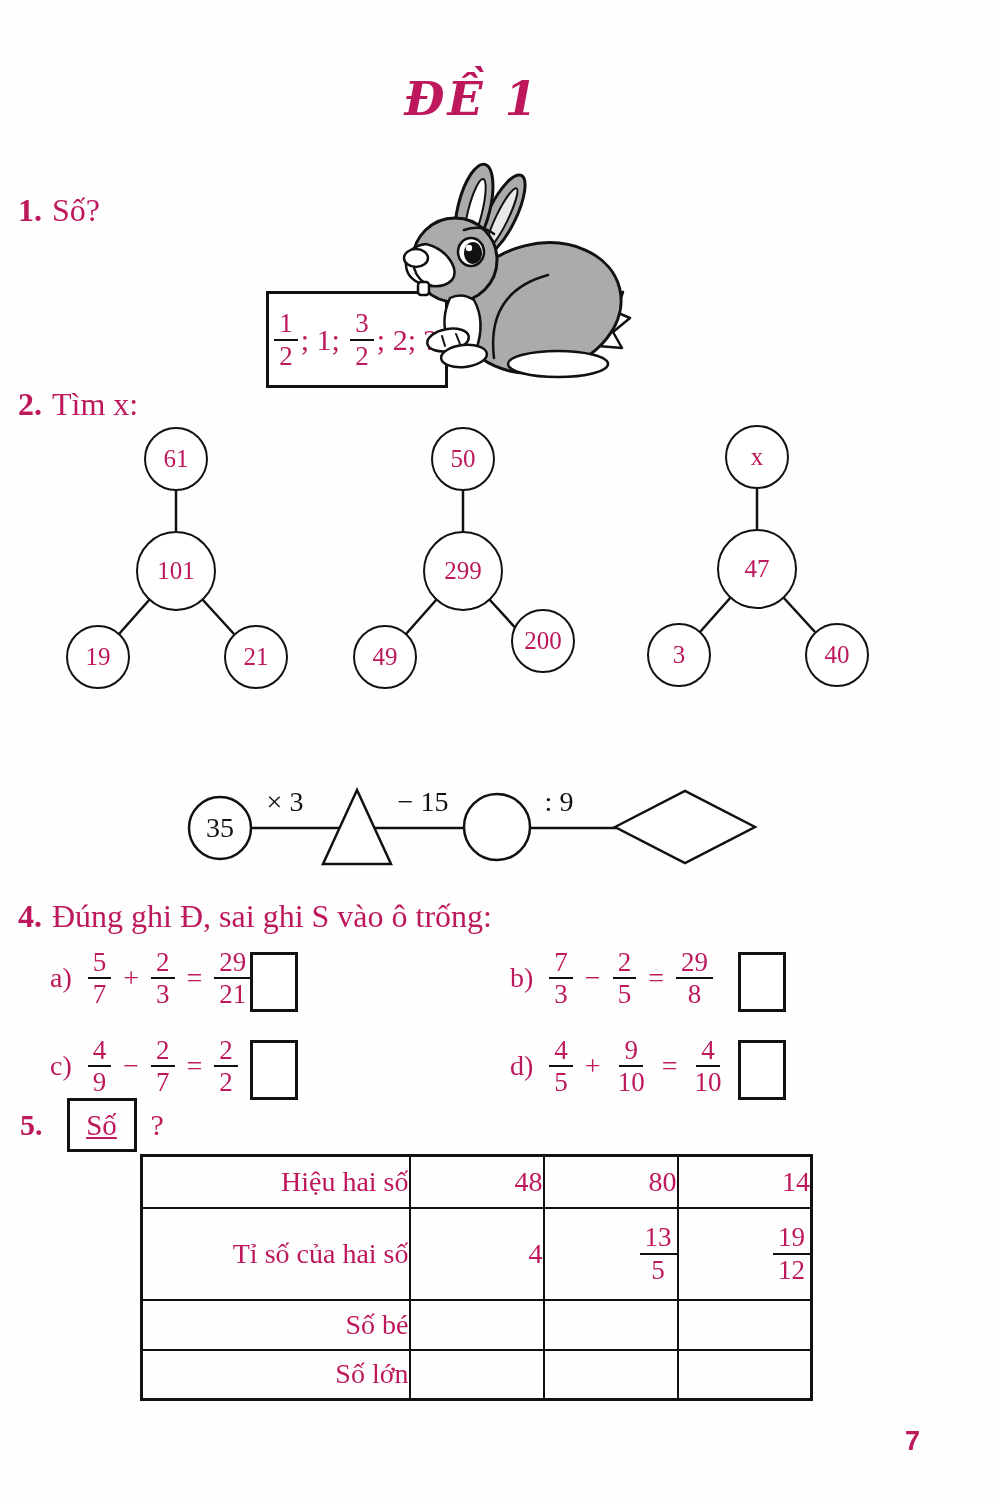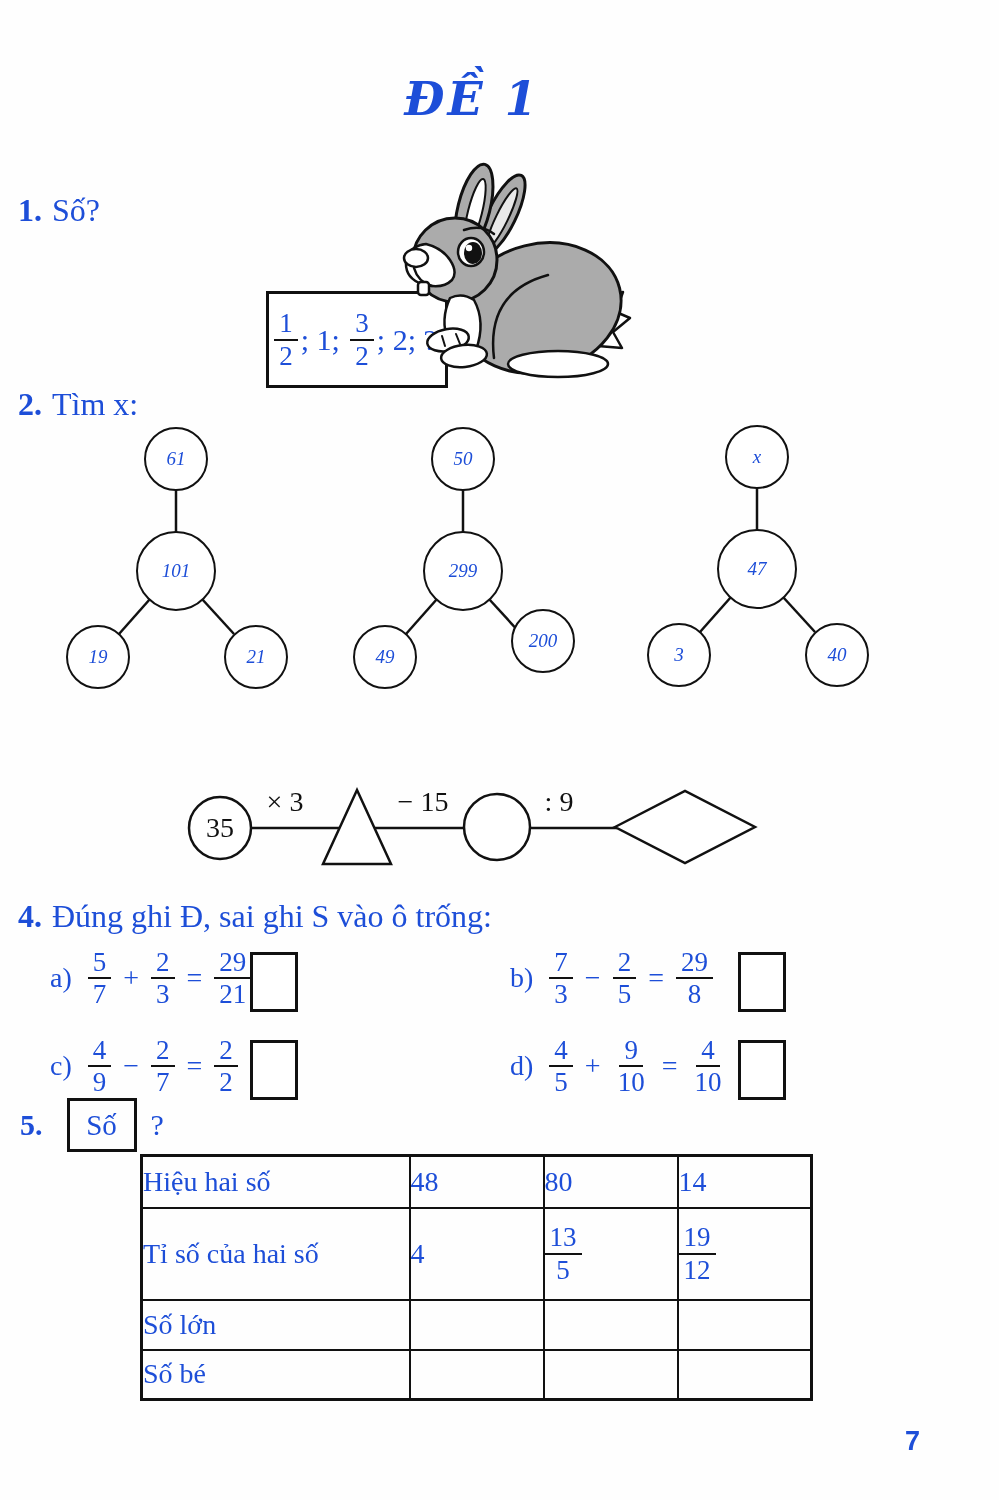--- a/index.html
+++ b/index.html
@@ -1,18 +1,18 @@
 <!DOCTYPE html>
 <html><head>
 <meta charset="utf-8">
 <style>
   html,body{margin:0;padding:0;background:#ffffff;}
   .page{
     position:relative;width:999px;height:1500px;background:#fefefe;
-    font-family:"Liberation Serif",serif;color:#1d4ed8;overflow:hidden;
+    font-family:"Liberation Serif",serif;color:#be185d;overflow:hidden;
   }
   .title{
     position:absolute;left:0;top:72px;width:944px;text-align:center;
     font-family:"DejaVu Serif",serif;font-style:italic;font-weight:bold;
     font-size:46px;letter-spacing:3px;margin:0;
   }
   .prob-head{position:absolute;font-size:32px;white-space:nowrap;}
   .pnum{font-weight:bold;margin-right:10px;}
   
   .seq-box{
@@ -25,39 +25,39 @@
     font-size:27px;line-height:1.12;vertical-align:middle;}
   .frac .fn{border-bottom:2.5px solid #111;padding:0 5px;}
   .frac .fd{padding:0 5px;}
   .rabbit{position:absolute;left:398px;top:160px;z-index:2;}
   
   .tree{position:absolute;width:240px;height:270px;}
   .tree svg{position:absolute;left:0;top:0;}
   .node{
     position:absolute;transform:translate(-50%,-50%);background:#fff;
     border:2.5px solid #111;border-radius:50%;display:flex;align-items:center;
-    justify-content:center;font-size:19px;font-style:italic;
+    justify-content:center;font-size:25px;
   }
   .node.sm{width:60px;height:60px;}
   .node.lg{width:76px;height:76px;}
   
   .flow{position:absolute;left:185px;top:778px;width:580px;height:100px;text-align:right;}
   .flow text{font-family:"Liberation Serif",serif;font-size:28px;fill:#111;}
   
   .eq-row{position:absolute;display:flex;align-items:center;height:68px;font-size:28px;}
   .eq-label{margin-right:16px;}
   .op{margin:0 12px;}
   .answer-box{position:absolute;width:42px;height:54px;border:3px solid #111;background:#fff;}
   
   .p5head{position:absolute;left:20px;top:1098px;display:flex;align-items:center;font-size:30px;}
   .so-box{border:3px solid #111;width:64px;height:48px;display:flex;align-items:center;
-    justify-content:center;margin:0 14px 0 14px;font-size:29px;}
+    justify-content:center;margin:0 14px 0 14px;font-size:29px;text-decoration:underline;}
   .p5table{position:absolute;left:140px;top:1154px;border-collapse:collapse;
     border:3px solid #111;table-layout:fixed;background:#fff0;}
-  .p5table td{border:2.5px solid #111;text-align:left;vertical-align:middle;
+  .p5table td{border:2.5px solid #111;text-align:right;vertical-align:middle;
     font-size:28px;padding:0;}
   .pageno{position:absolute;left:905px;top:1426px;font-family:"Liberation Sans",sans-serif;
     font-weight:bold;font-size:27px;}
 </style>
 </head>
 <body>
 
 <div class="page">
 
   <h1 class="title">ĐỀ 1</h1>
@@ -276,27 +276,27 @@
             </span>
       </td>
       <td>
         <span class="frac">
               <span class="fn">19</span>
               <span class="fd">12</span>
             </span>
       </td>
     </tr>
     <tr style="height:50px;">
-      <td>Số lớn</td>
+      <td>Số bé</td>
       <td></td>
       <td></td>
       <td></td>
     </tr>
     <tr style="height:50px;">
-      <td>Số bé</td>
+      <td>Số lớn</td>
       <td></td>
       <td></td>
       <td></td>
     </tr>
   </tbody>
     </table>
 
   <div class="pageno">7</div>
 
 </div>

